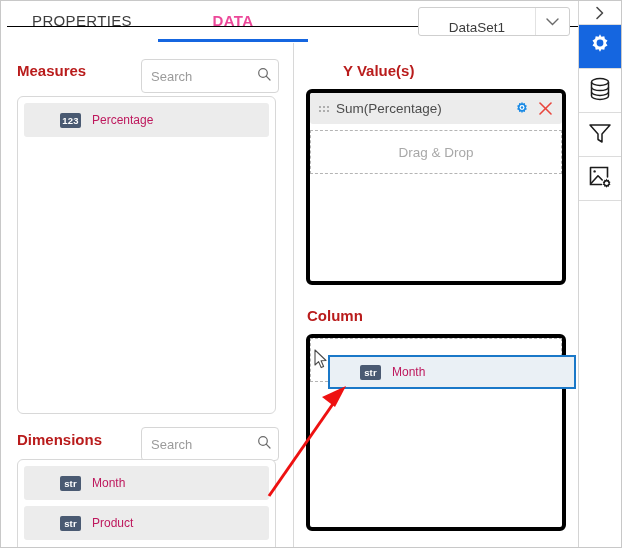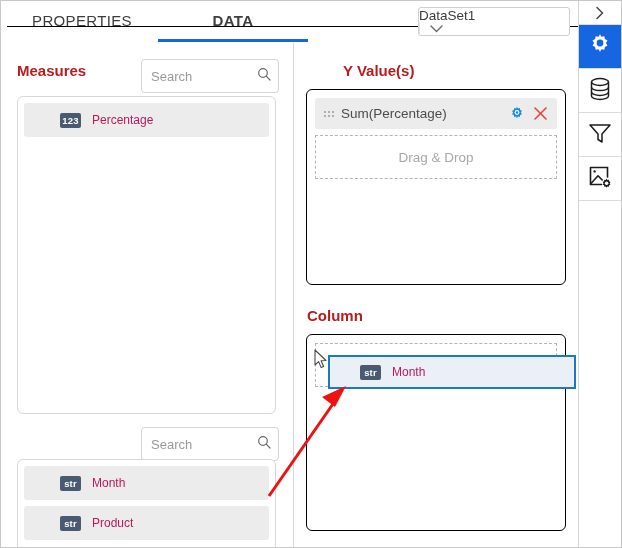--- a/index.html
+++ b/index.html
@@ -46,43 +46,42 @@
     box-sizing: border-box;
     cursor: pointer;
     user-select: none;
   }
   .tab-properties {
     left: 0; width: 150px;
     color: #3c3c3c;
   }
   .tab-data {
     left: 151px; width: 150px;
-    color: #404040;
+    color: #ec4899;
     font-weight: bold;
   }
   .tab-underline {
     position: absolute;
     left: 151px; top: 38px;
     width: 150px; height: 3px;
     background: #1566e0;
   }
 
   
   .dataset-select {
     position: absolute;
     left: 417px; top: 6px;
     width: 152px; height: 29px;
     border: 1px solid #cfcfcf;
     border-radius: 3px;
     background: #ffffff;
     box-sizing: border-box;
     display: flex;
-    align-items: flex-start;
+    align-items: flex-end;
     cursor: pointer;
-    flex-direction: column;
   }
   .dataset-label {
     flex: 1;
     text-align: center;
     font-size: 13.5px;
     color: #3c3c3c;
   }
   .dataset-caret {
     width: 34px;
     height: 100%;
@@ -189,25 +188,25 @@
   }
   .field-label {
     margin-left: 11px;
     font-size: 12px;
     color: #be185d;
   }
 
   
   .dropzone-box {
     position: absolute;
-    border: 1px solid #000000;
+    border: 4px solid #000000;
     border-radius: 6px;
     background: #ffffff;
     box-sizing: border-box;
-    padding: 8px;
+    padding: 0;
   }
   .chip {
     height: 31px;
     background: #ececec;
     border-radius: 3px;
     display: flex;
     align-items: center;
     padding: 0 9px;
     box-sizing: border-box;
   }
@@ -314,20 +313,21 @@
     </span>
   </div>
 
   <div class="listbox" style="left:16px; top:95px; width:259px; height:318px;">
     <div class="field-item">
       <span class="type-badge">123</span>
       <span class="field-label">Percentage</span>
     </div>
   </div>
 
+  <div class="section-title" style="left:16px; top:430px;">Dimensions</div>
 
   <div class="search-box" style="left:140px; top:426px;">
     <input type="text" placeholder="Search" style="">
     <span>
       <svg width="14" height="14" viewBox="0 0 14 14" aria-hidden="true">
         <circle cx="6" cy="6" r="4.3" fill="none" stroke="#6b6b6b" stroke-width="1.2"></circle>
         <line x1="9.2" y1="9.2" x2="13" y2="13" stroke="#6b6b6b" stroke-width="1.2" stroke-linecap="round"></line>
       </svg>
     </span>
   </div>

